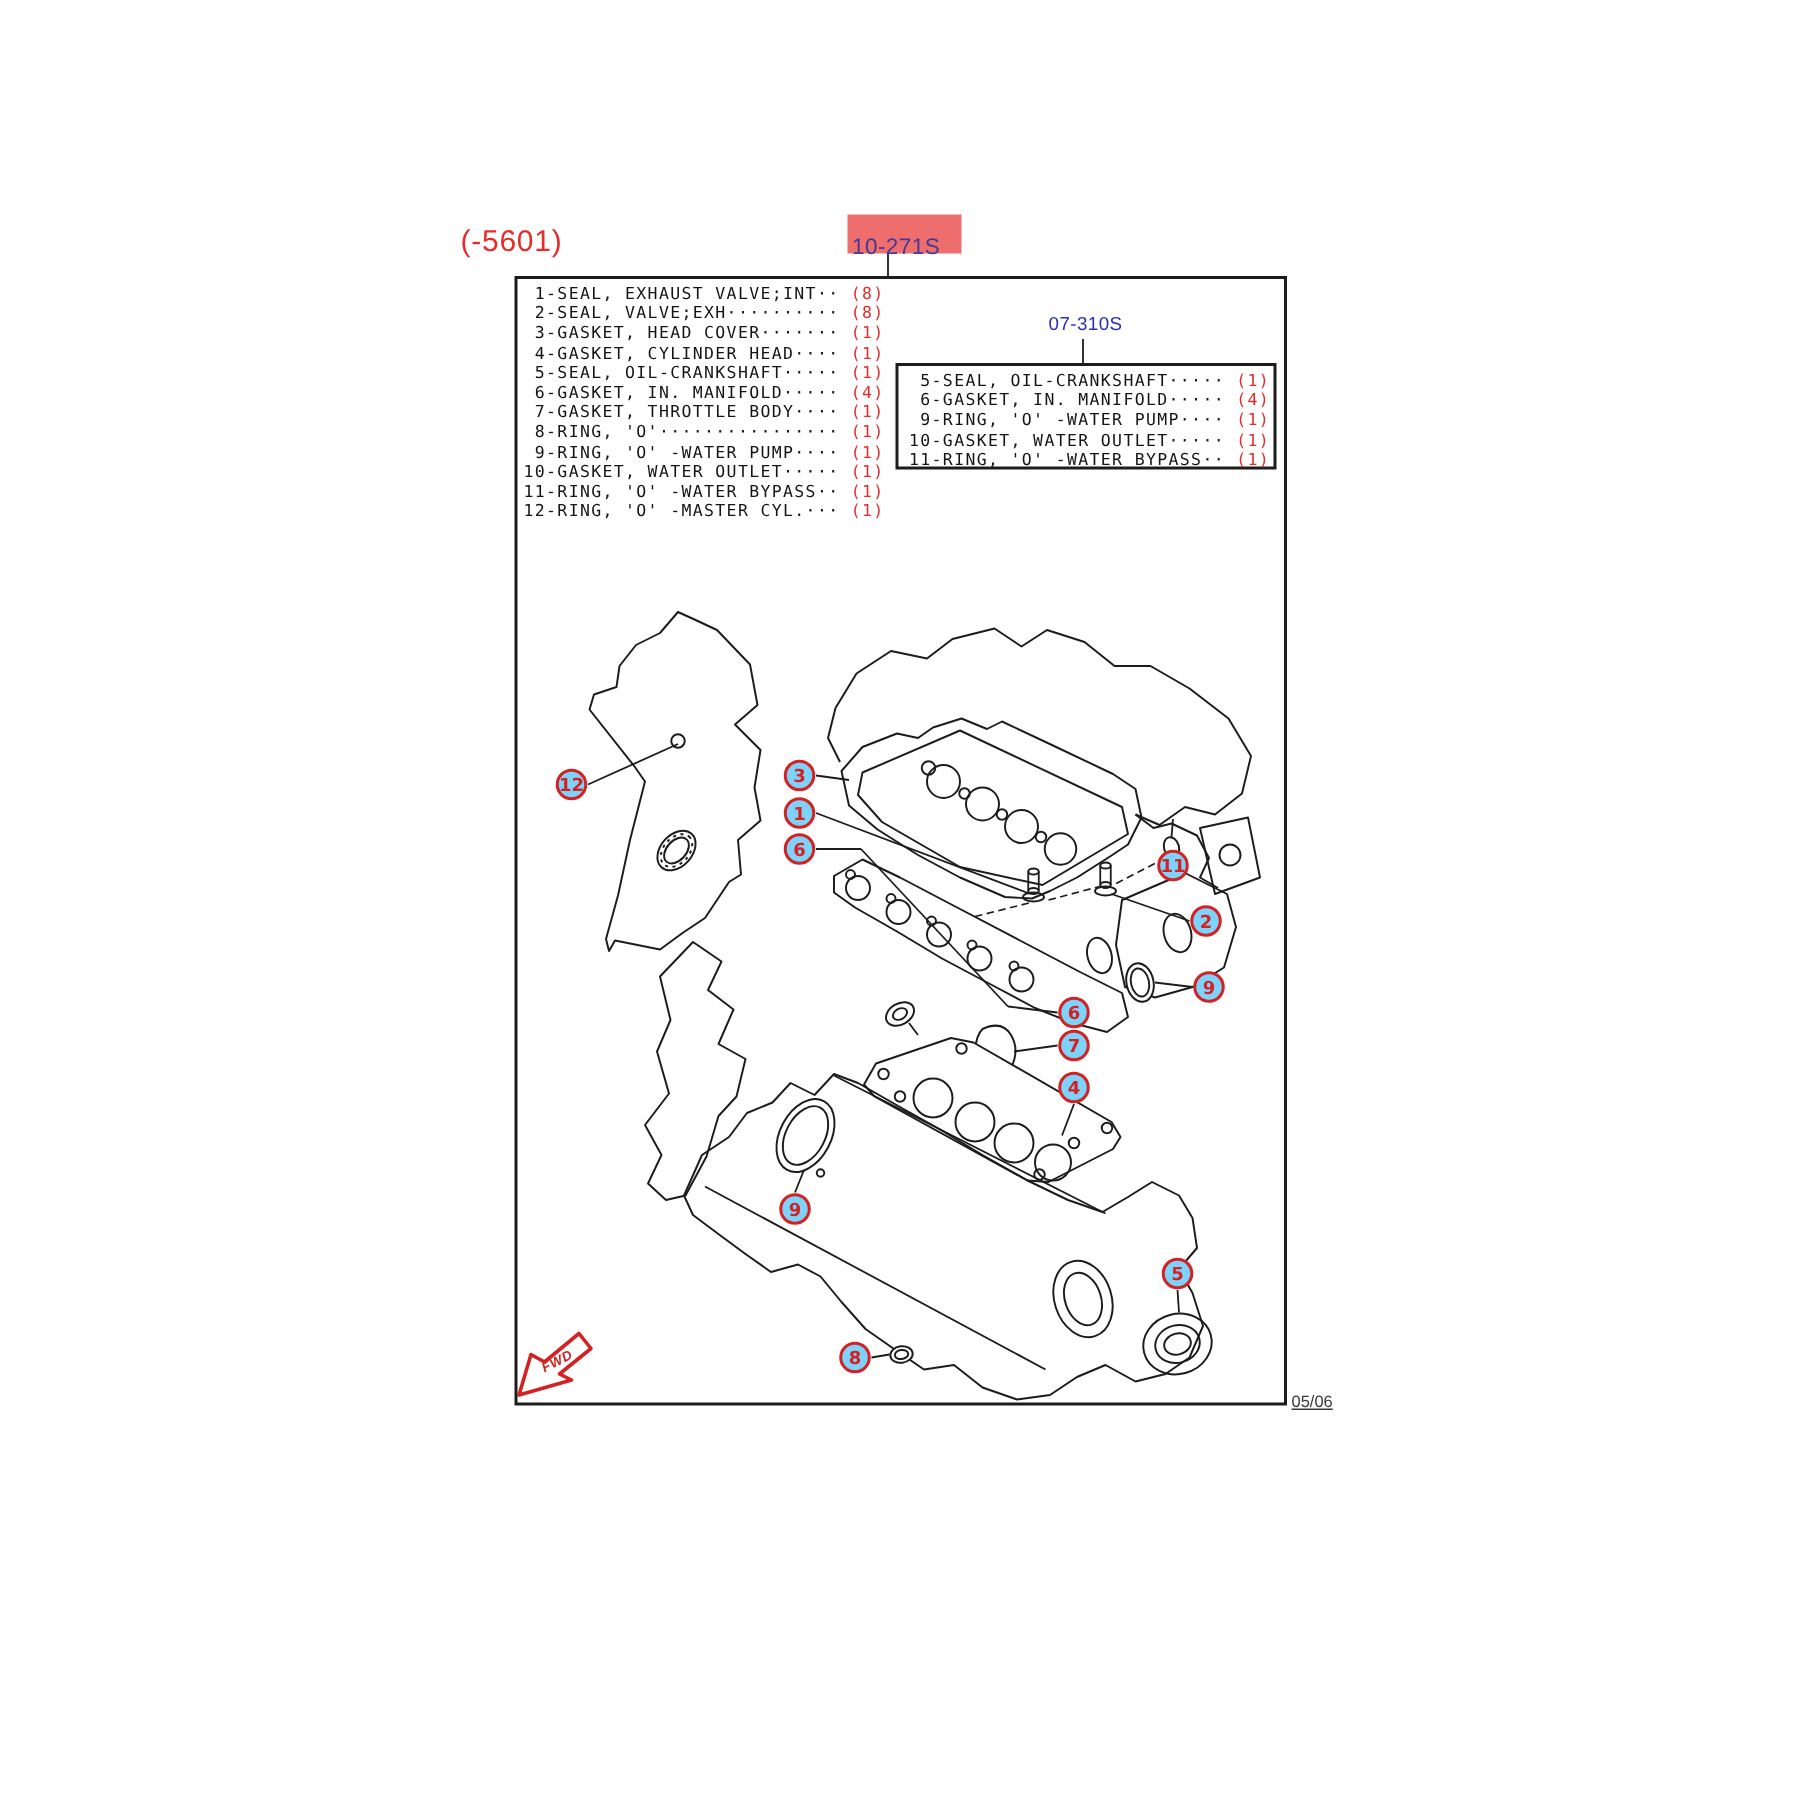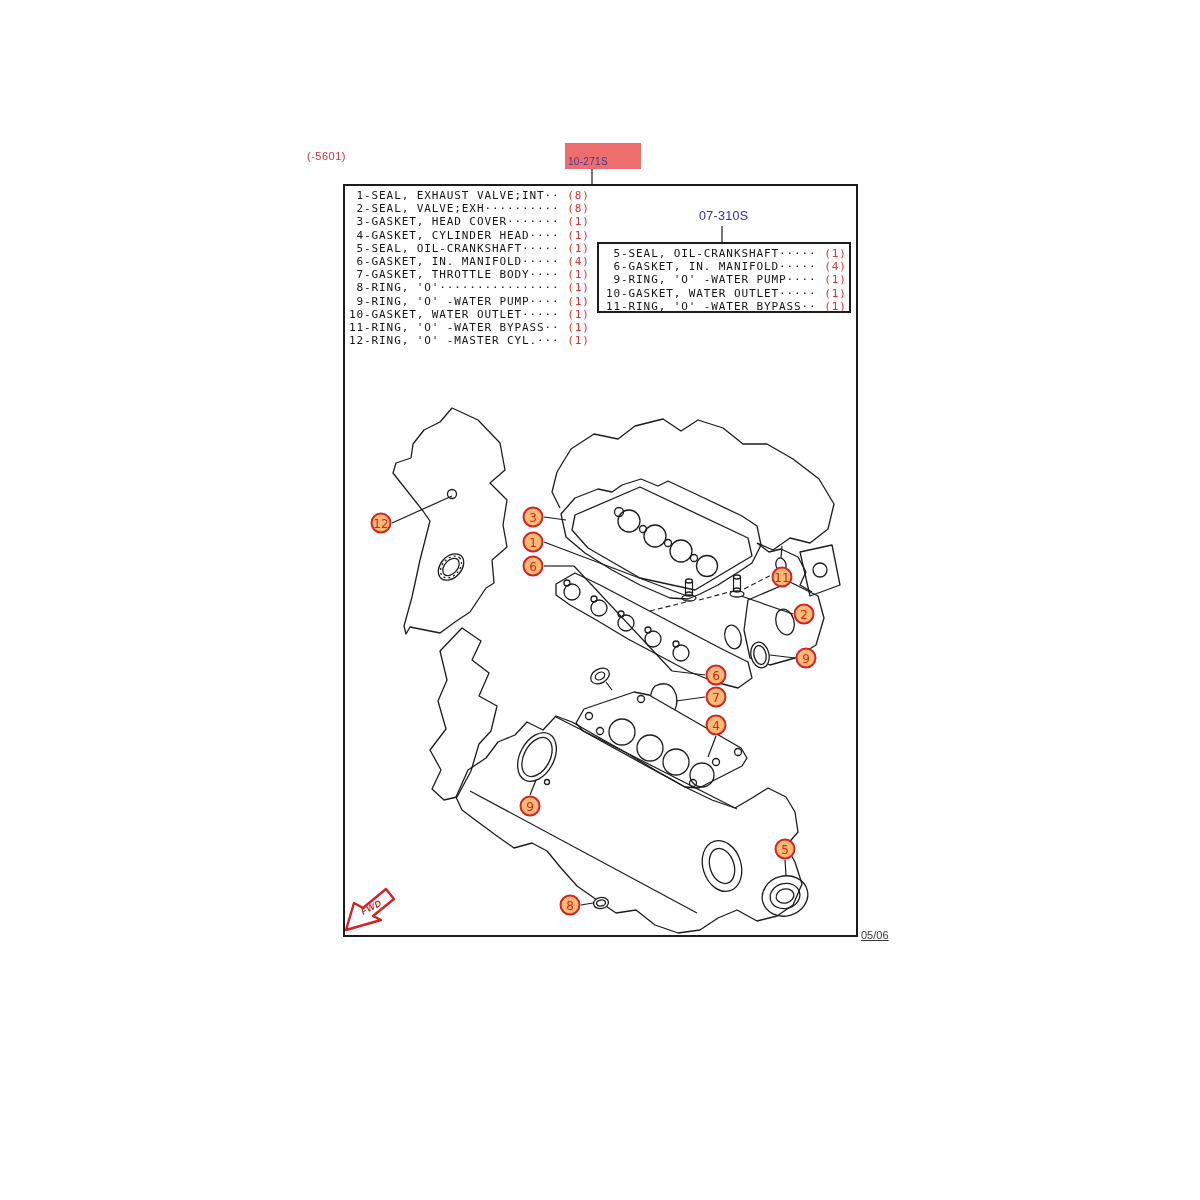--- a/index.html
+++ b/index.html
@@ -25,38 +25,38 @@
   #sub-parts-list{left:606px;top:247px;}
   .parts-list .row{white-space:pre;}
   .parts-list .qty{color:#e22d2d;}
   
   #code-highlight{
     position:absolute;left:565px;top:143px;width:76px;height:26px;
     background:#ee6e6e;z-index:1;
   }
   #part-code{
     position:absolute;left:568px;top:156px;z-index:2;
-    color:#453a96;font-size:10px;letter-spacing:0.3px;cursor:pointer;
+    color:#453a96;font-size:15px;letter-spacing:0.3px;cursor:pointer;
   }
   #top-left-code{
     position:absolute;left:307px;top:150px;color:#e22d2d;
-    font-size:11px;letter-spacing:0.5px;z-index:2;
+    font-size:20px;letter-spacing:0.5px;z-index:2;
   }
   #sub-part-code{
     position:absolute;left:699px;top:209px;color:#2d2db8;
     font-size:12.5px;letter-spacing:0.3px;z-index:3;cursor:pointer;
   }
   #sheet-code{
     position:absolute;left:861px;top:929px;color:#3a3a3a;font-size:11px;z-index:2;text-decoration:underline;
   }
   
   .callout{
     position:absolute;width:21px;height:21px;border:2px solid #d42222;
-    border-radius:50%;background:#fdba74;color:#d42222;z-index:4;
-    font-family:"DejaVu Sans",sans-serif;font-size:12px;font-weight:400;
+    border-radius:50%;background:#7dd3fc;color:#d42222;z-index:4;
+    font-family:"DejaVu Sans",sans-serif;font-size:12px;font-weight:700;
     display:flex;align-items:center;justify-content:center;
     transform:translate(-50%,-50%);box-sizing:border-box;cursor:pointer;
   }
   
   #diagram-svg{position:absolute;left:0;top:0;z-index:1;}
   .ln{stroke:#1c1c1c;stroke-width:1.2;fill:none;}
   .art{stroke:#1c1c1c;stroke-width:1.3;fill:none;stroke-linejoin:round;}
   .artw{stroke:#1c1c1c;stroke-width:1.3;fill:#fff;stroke-linejoin:round;}
   .dash{stroke:#1c1c1c;stroke-width:1.1;fill:none;stroke-dasharray:5 3;}
 </style>

